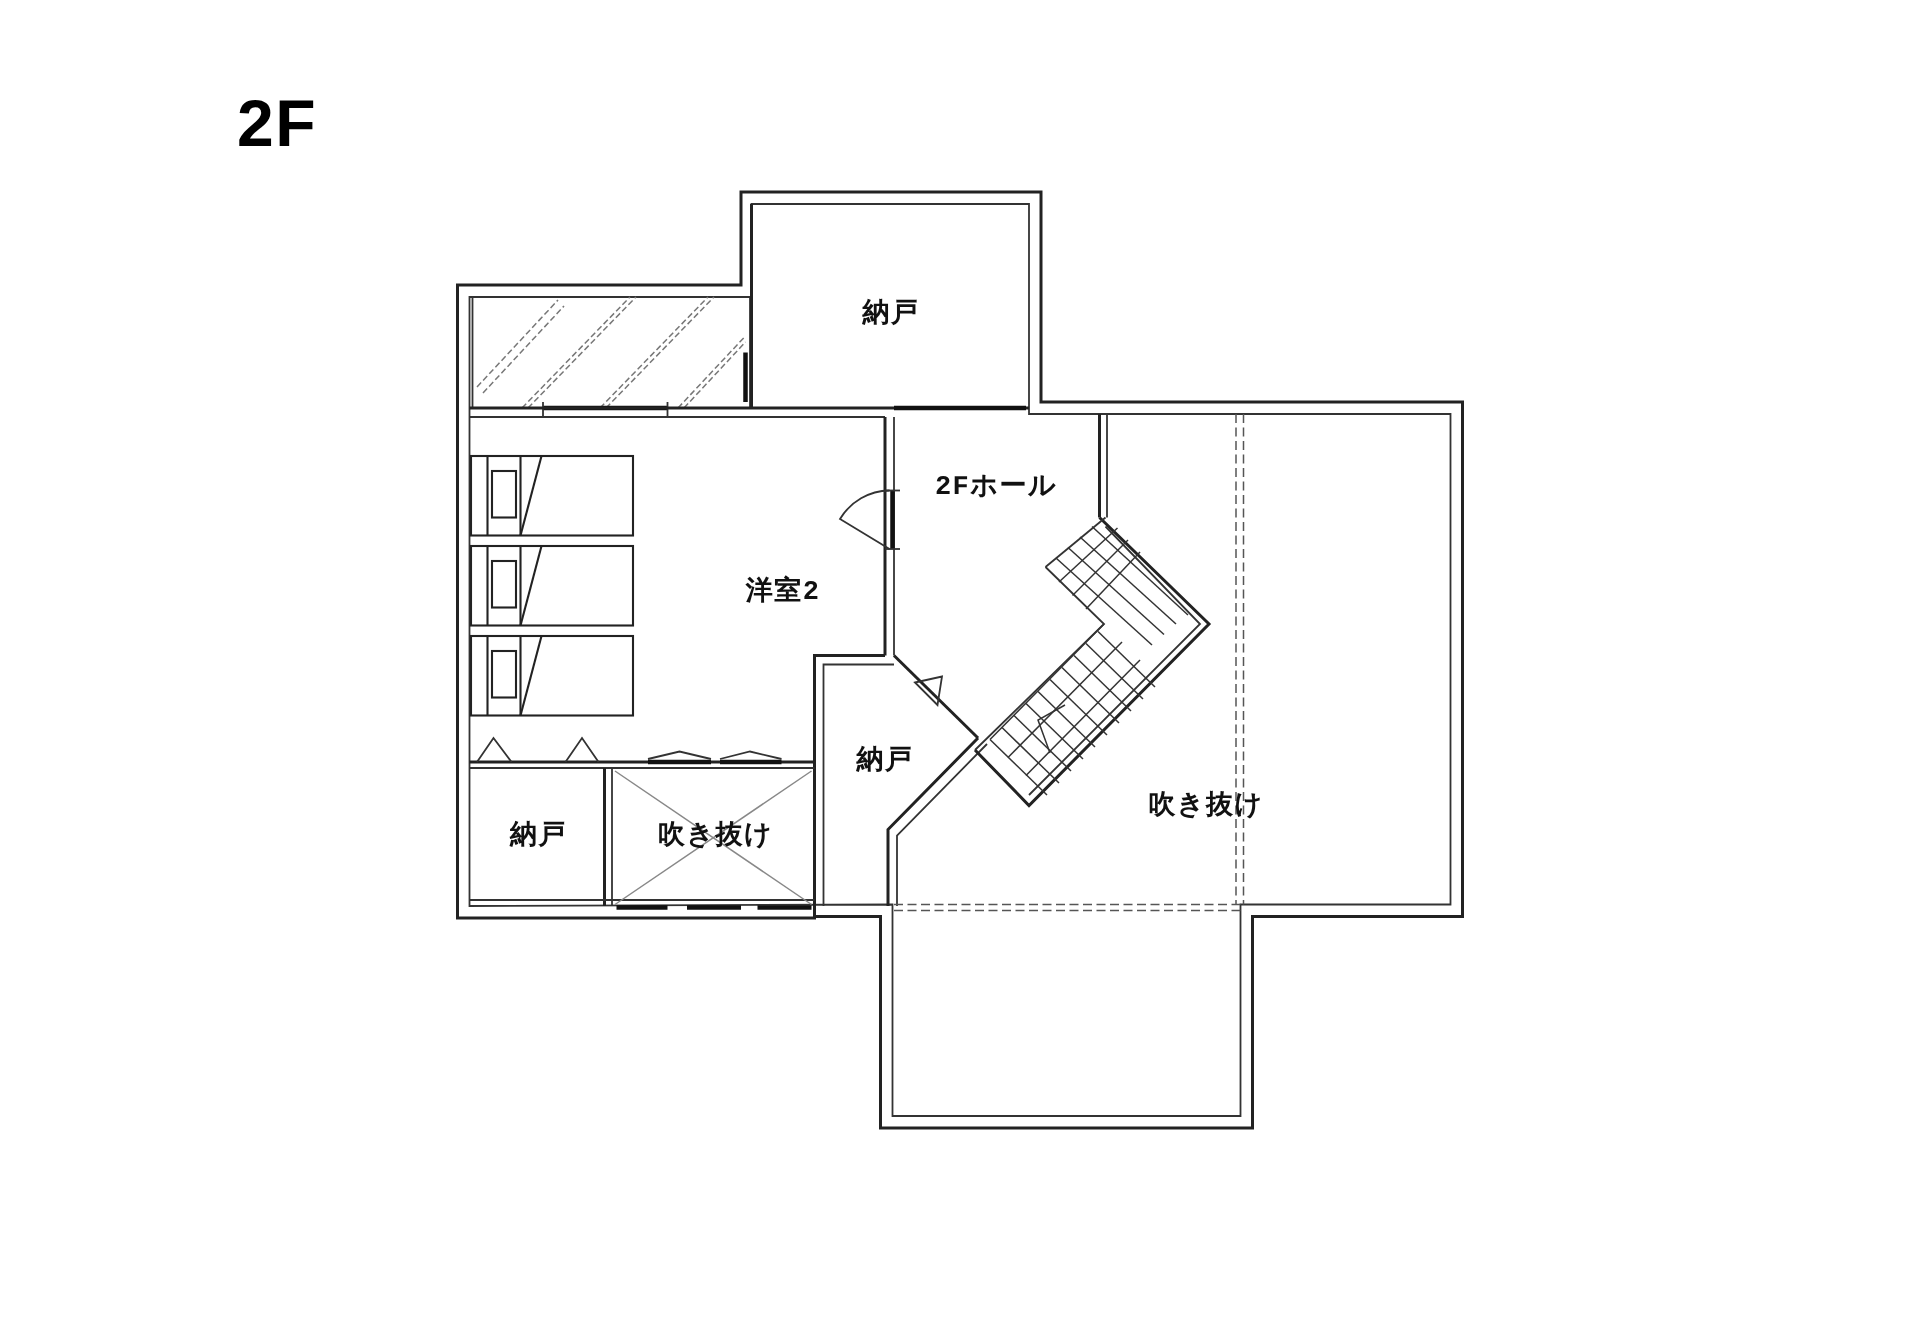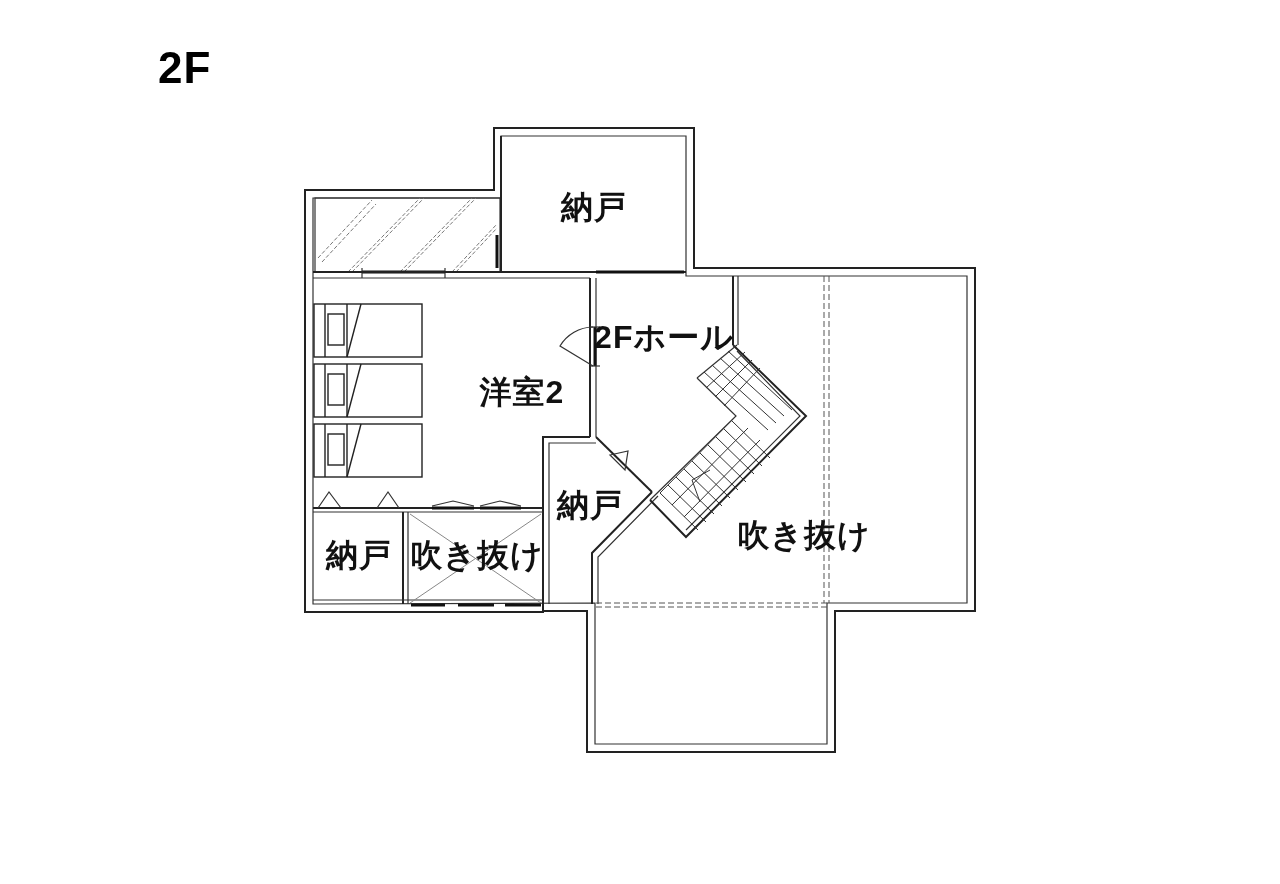--- a/index.html
+++ b/index.html
@@ -1,19 +1,19 @@
 <!DOCTYPE html>
 <html><head>
   <meta charset="utf-8">
   <style>
     html, body { margin: 0; padding: 0; background: #ffffff; }
     body { width: 1280px; height: 884px; position: relative; overflow: hidden; font-family: "DejaVu Sans", sans-serif; }
-    .floor-label { position: absolute; left: 158px; top: 43px; font-size: 44px; font-weight: bold; color: #000; font-family: "Liberation Sans", sans-serif; letter-spacing: 1px; }
+    .floor-label { position: absolute; left: 158px; top: 58px; font-size: 44px; font-weight: bold; color: #000; font-family: "Liberation Sans", sans-serif; letter-spacing: 1px; }
     svg.plan { position: absolute; left: 0; top: 0; }
-    .room-label { position: absolute; font-size: 32px; font-weight: bold; color: #111; white-space: nowrap; font-family: Liberation Sans, sans-serif; transform: translate(-50%, -50%); letter-spacing: 1px; }
+    .room-label { position: absolute; font-size: 18px; font-weight: bold; color: #111; white-space: nowrap; font-family: Liberation Mono, monospace; transform: translate(-50%, -50%); letter-spacing: 1px; }
     .wall { fill: none; stroke: #222; stroke-width: 2; }
     .wall-thin { fill: none; stroke: #333; stroke-width: 1.2; }
     .dash { fill: none; stroke: #555; stroke-width: 1; stroke-dasharray: 6 3; }
     .hatch { fill: none; stroke: #777; stroke-width: 1; stroke-dasharray: 4 2; }
     .furn { fill: #fff; stroke: #222; stroke-width: 1.4; }
     .thick { stroke: #111; stroke-width: 3; fill: none; }
     .xline { stroke: #888; stroke-width: 1; }
   </style>
 </head>
 <body>
@@ -160,17 +160,17 @@
       <line x1="736" y1="416" x2="660" y2="493"></line>
       <line x1="748" y1="428" x2="672" y2="505"></line>
       <line x1="760" y1="440" x2="684" y2="517"></line>
       <path d="M700,502 L692,480 L710,470" fill="none"></path>
     </g>
   </g>
 </svg>
 
 <div class="room-label" style="left:594px; top:208px;">納戸</div>
 <div class="room-label" style="left:522px; top:393px;">洋室2</div>
-<div class="room-label" style="left:664px; top:338px;">2Fホール</div>
+<div class="room-label" style="left:664px; top:323px;">2Fホール</div>
 <div class="room-label" style="left:590px; top:506px;">納戸</div>
 <div class="room-label" style="left:359px; top:556px;">納戸</div>
 <div class="room-label" style="left:477px; top:556px;">吹き抜け</div>
 <div class="room-label" style="left:804px; top:536px;">吹き抜け</div>
 
 </body></html>

